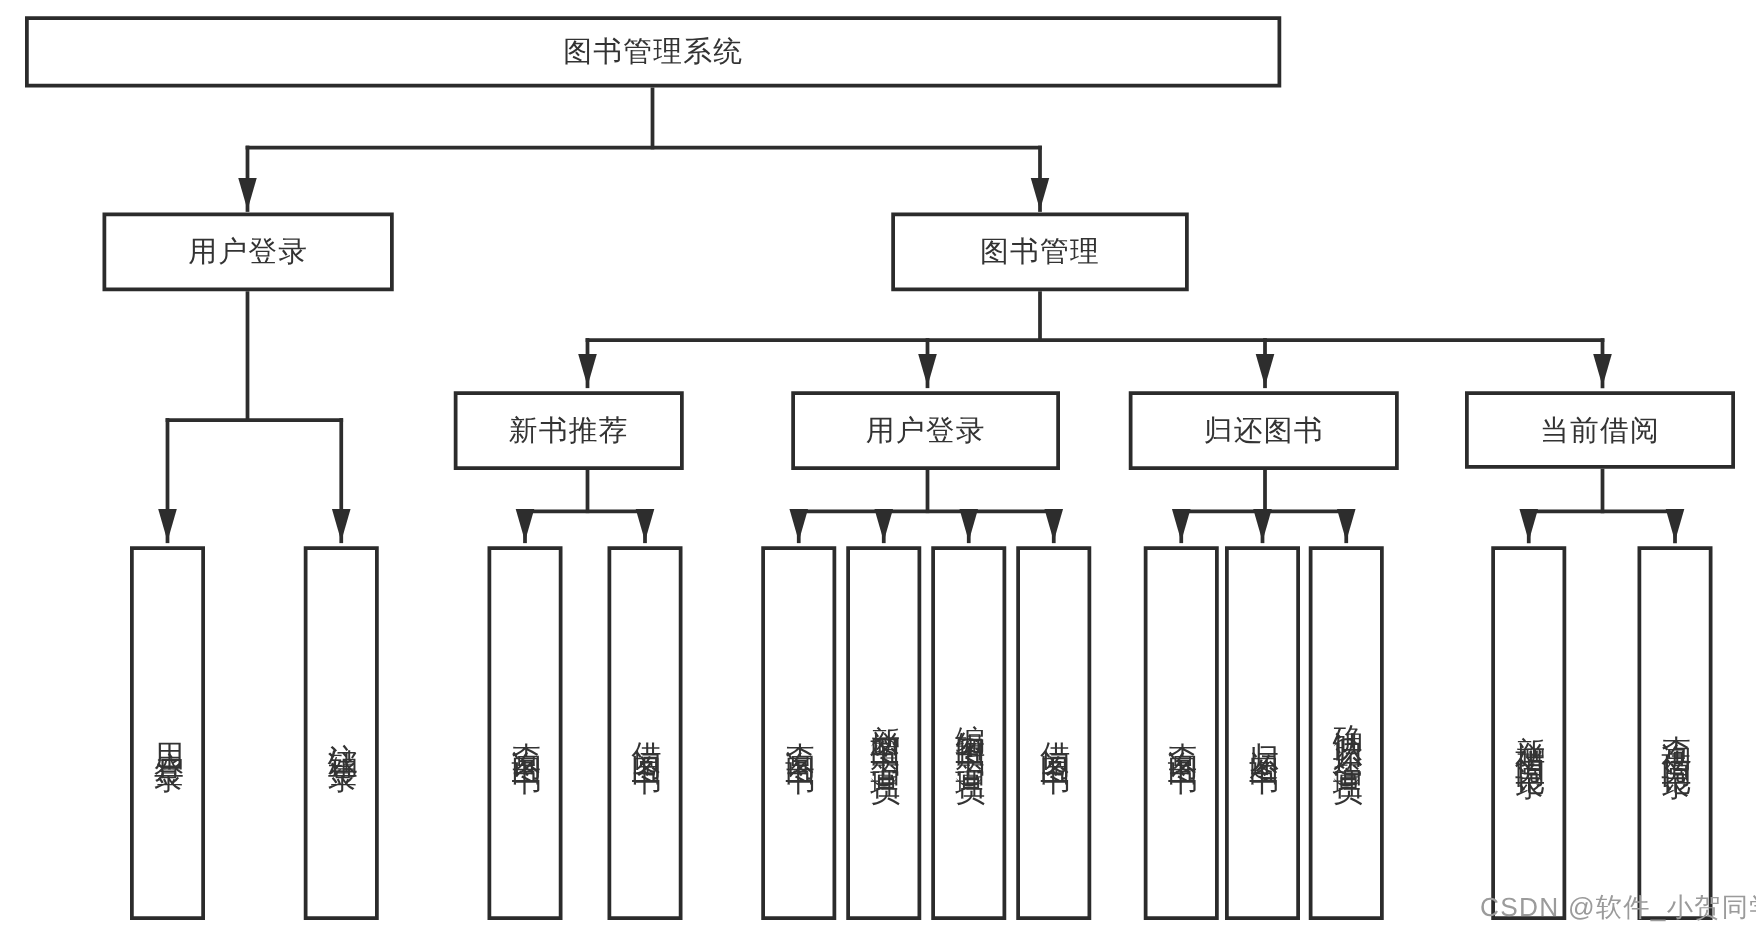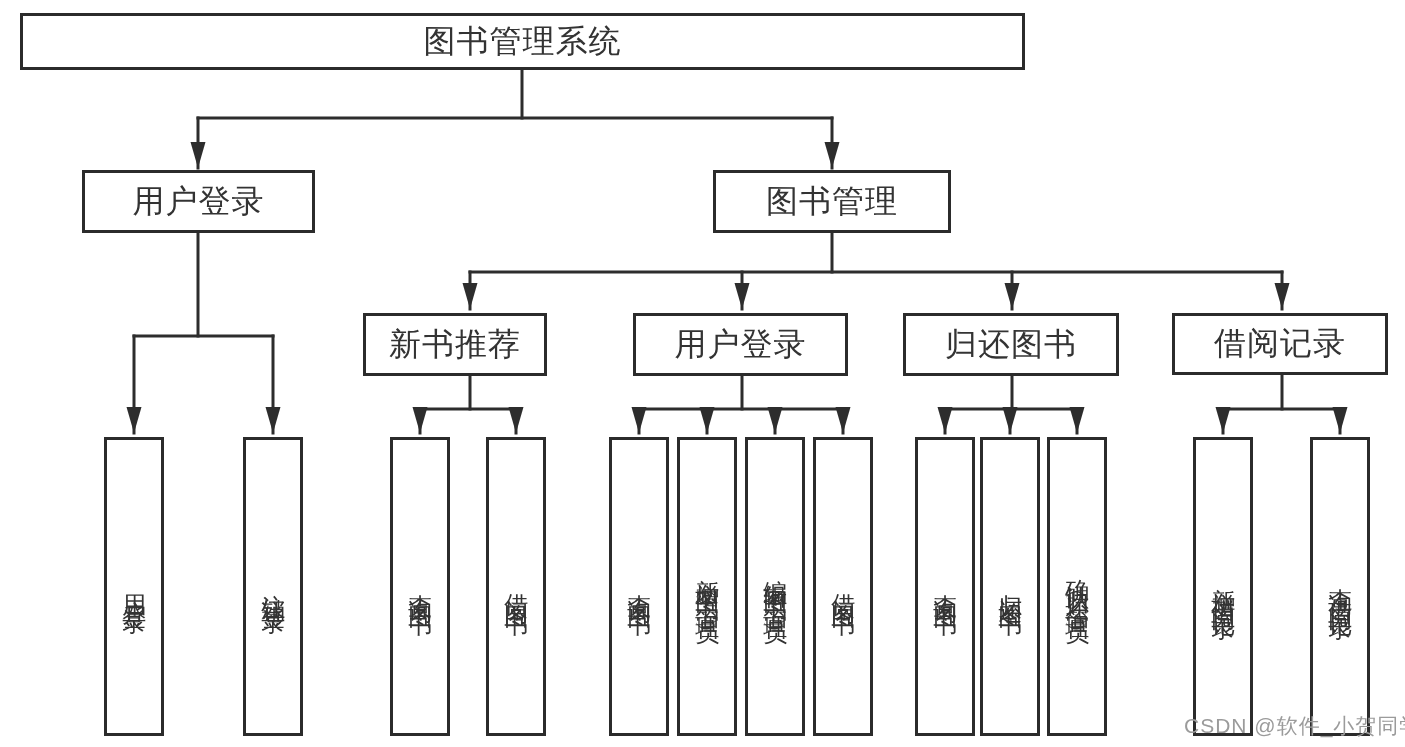--- a/index.html
+++ b/index.html
@@ -20,21 +20,21 @@
   svg.wires{position:absolute;left:0;top:0;}
   svg.wires path{stroke:var(--line);stroke-width:3;fill:none;stroke-linecap:square;}
   svg.wires .ah-fill{fill:var(--line);stroke:none;}
   .node{
     position:absolute;
     box-sizing:border-box;
     background:#fff;
     border:3px solid var(--border);
     display:flex;align-items:center;justify-content:center;
     color:var(--text);
-    font-size:32px;
+    font-size:23px;
     letter-spacing:1px;
     white-space:nowrap;
     z-index:2;
   }
   .leaf{
     font-size:24px;
     letter-spacing:0;
   }
   .leaf .vtxt{
     writing-mode:vertical-rl;
@@ -125,21 +125,21 @@
   <div class="node" style="left:363px;top:313px;width:184px;height:63px;">
     <span>新书推荐</span>
   </div>
   <div class="node" style="left:633px;top:313px;width:215px;height:63px;">
     <span>用户登录</span>
   </div>
   <div class="node" style="left:903px;top:313px;width:216px;height:63px;">
     <span>归还图书</span>
   </div>
   <div class="node" style="left:1172px;top:313px;width:216px;height:62px;">
-    <span>借阅记录</span>
+    <span>当前借阅</span>
   </div>
 
   <div class="node leaf" style="left:104px;top:437px;width:60px;height:299px;">
     <span class="vtxt">用户登录</span>
   </div>
   <div class="node leaf" style="left:243px;top:437px;width:60px;height:299px;">
     <span class="vtxt">注销登录</span>
   </div>
   <div class="node leaf" style="left:390px;top:437px;width:60px;height:299px;">
     <span class="vtxt">查询图书</span>

